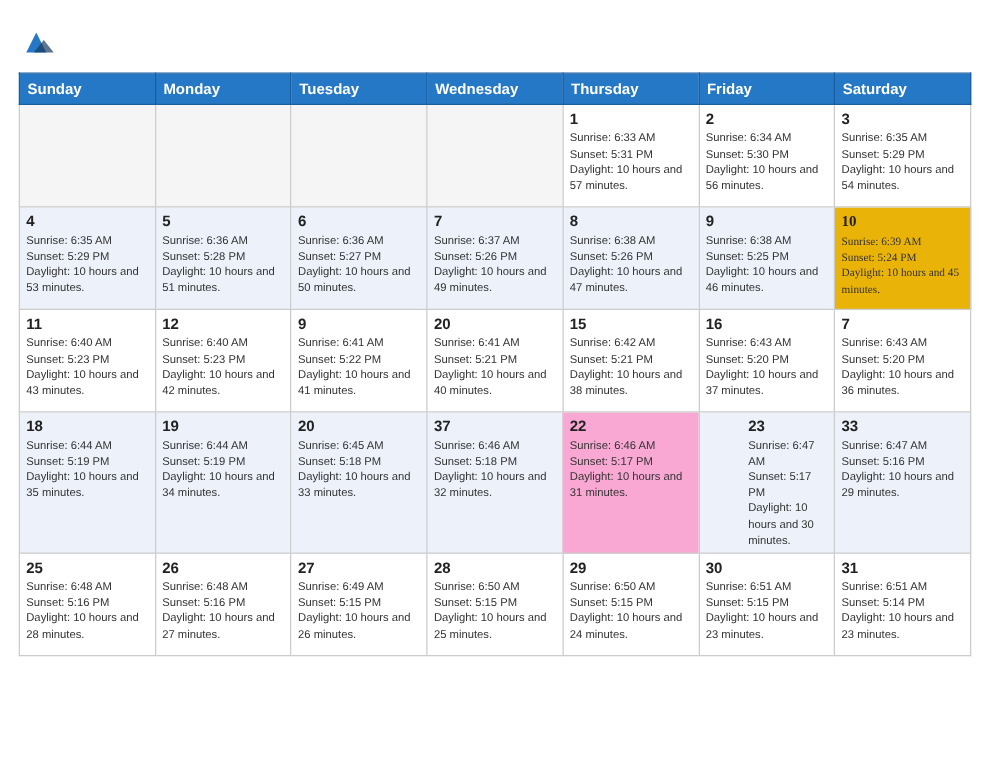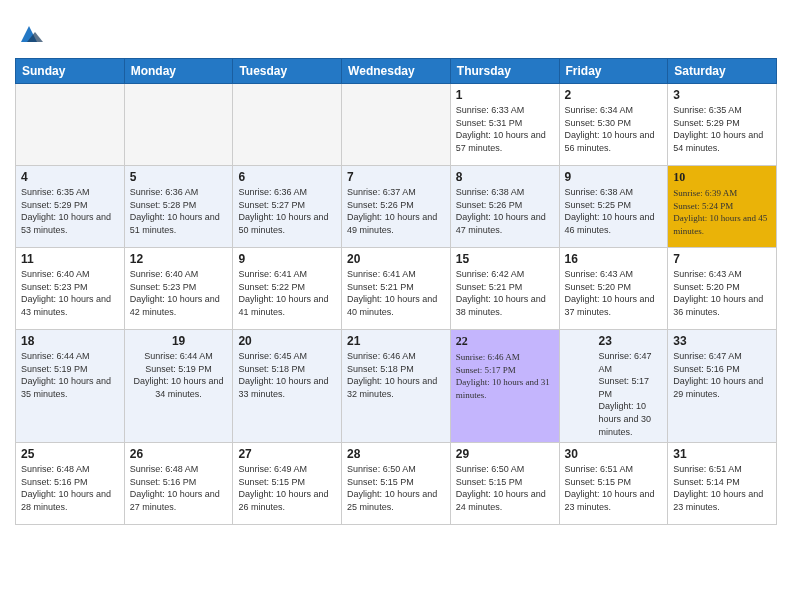--- a/index.html
+++ b/index.html
@@ -206,33 +206,33 @@
           <td>
             <span class="day-num">7</span>
             <div class="day-info">Sunrise: 6:43 AM<br>Sunset: 5:20 PM<br>Daylight: 10 hours and 36 minutes.</div>
           </td>
         </tr>
         <tr>
           <td style="background: rgb(237, 242, 250);">
             <span class="day-num">18</span>
             <div class="day-info">Sunrise: 6:44 AM<br>Sunset: 5:19 PM<br>Daylight: 10 hours and 35 minutes.</div>
           </td>
-          <td style="background: rgb(237, 242, 250); text-align: center;">
+          <td style="background: rgb(237, 242, 250);">
             <span class="day-num">19</span>
             <div class="day-info">Sunrise: 6:44 AM<br>Sunset: 5:19 PM<br>Daylight: 10 hours and 34 minutes.</div>
           </td>
           <td style="background: rgb(237, 242, 250);">
             <span class="day-num">20</span>
             <div class="day-info">Sunrise: 6:45 AM<br>Sunset: 5:18 PM<br>Daylight: 10 hours and 33 minutes.</div>
           </td>
           <td style="background: rgb(237, 242, 250);">
-            <span class="day-num">21</span>
+            <span class="day-num">37</span>
             <div class="day-info">Sunrise: 6:46 AM<br>Sunset: 5:18 PM<br>Daylight: 10 hours and 32 minutes.</div>
           </td>
-          <td style="background: #c4b5fd; font-family: Liberation Serif, serif;">
+          <td style="background: #f9a8d4;">
             <span class="day-num">22</span>
             <div class="day-info">Sunrise: 6:46 AM<br>Sunset: 5:17 PM<br>Daylight: 10 hours and 31 minutes.</div>
           </td>
           <td style="background: rgb(237, 242, 250); padding-left: 39px;">
             <span class="day-num">23</span>
             <div class="day-info">Sunrise: 6:47 AM<br>Sunset: 5:17 PM<br>Daylight: 10 hours and 30 minutes.</div>
           </td>
           <td style="background: rgb(237, 242, 250);">
             <span class="day-num">33</span>
             <div class="day-info">Sunrise: 6:47 AM<br>Sunset: 5:16 PM<br>Daylight: 10 hours and 29 minutes.</div>

